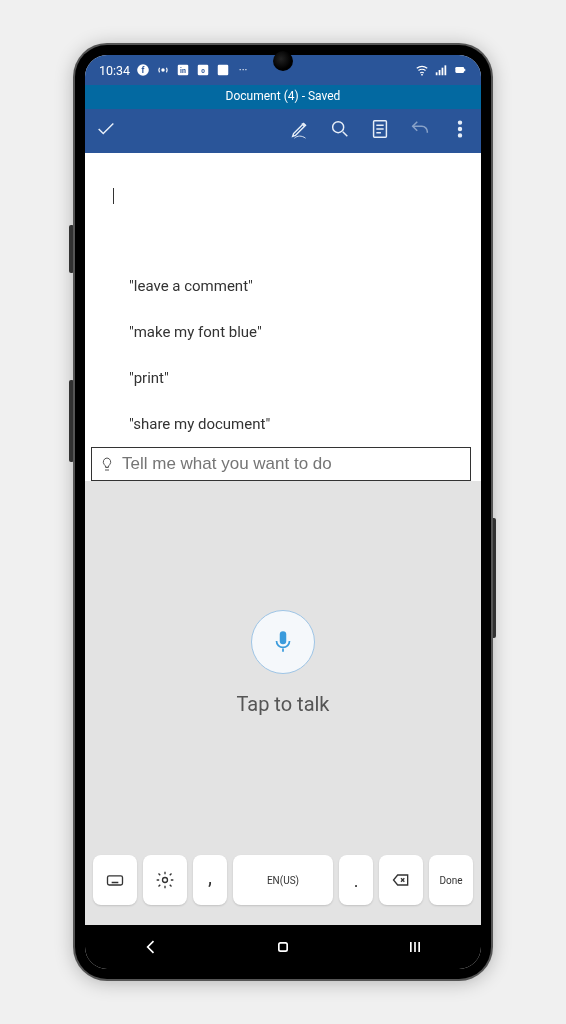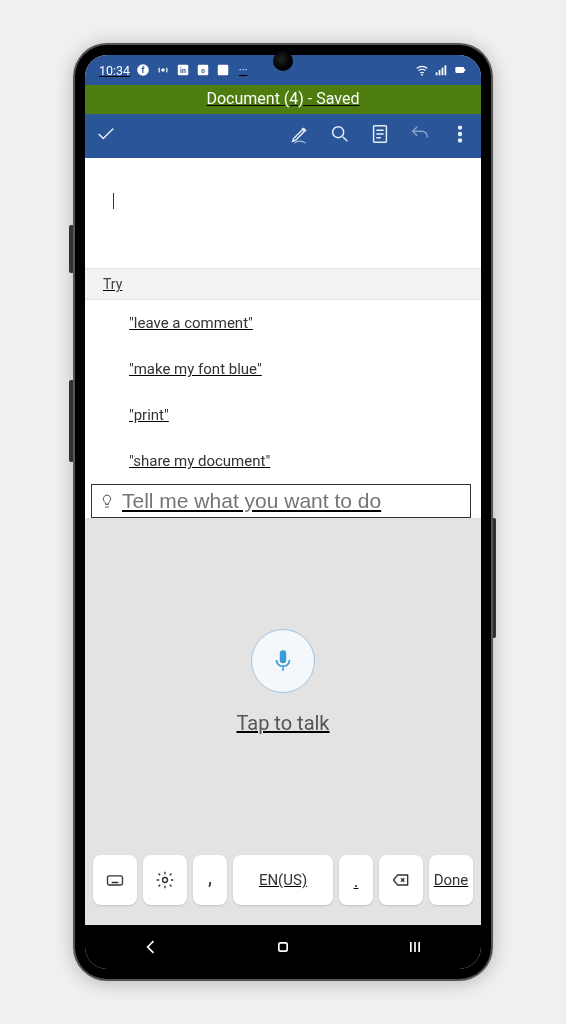--- a/index.html
+++ b/index.html
@@ -14,21 +14,20 @@
   .phone-frame {
     position: absolute;
     left: 75px;
     top: 45px;
     width: 416px;
     height: 934px;
     background: #000;
     border-radius: 32px;
     padding: 10px;
     box-shadow: 0 0 0 2px #555, 0 2px 20px rgba(0,0,0,.3);
-    text-decoration: underline;
   }
   .phone-side-btn {
     position: absolute;
     background: #383838;
     border-radius: 2px;
   }
   .side1 { left: 69px; top: 225px; width: 5px; height: 48px; }
   .side2 { left: 69px; top: 380px; width: 5px; height: 82px; }
   .side3 { left: 491px; top: 518px; width: 5px; height: 120px; }
   .screen {
@@ -57,24 +56,24 @@
     justify-content: space-between;
     padding: 0 14px;
     font-size: 12.5px;
   }
   .statusbar .left { display: flex; align-items: center; gap: 6px; }
   .statusbar .right { display: flex; align-items: center; gap: 5px; }
   .sb-ico { display:inline-flex; width:14px; height:14px; align-items:center; justify-content:center; font-size:11px; }
   .sb-ico svg { width:14px; height:14px; }
   
   .titlebar {
-    background: #4d7c0f;
+    background: #0369a1;
     color: #fff;
     text-align: center;
-    font-size: 16px;
+    font-size: 12px;
     padding: 4px 0 6px;
   }
   
   .toolbar {
     background: #2a5599;
     height: 44px;
     display: flex;
     align-items: center;
     justify-content: space-between;
     padding: 0 10px 4px;
@@ -116,21 +115,21 @@
     border: 1.4px solid #333;
     height: 34px;
     background: #fff;
   }
   .tellme .bulb {
     width: 30px; display:flex; align-items:center; justify-content:center; color:#555;
   }
   .tellme .bulb svg { width:16px; height:16px; stroke:#555; fill:none; stroke-width:1.5; }
   .tellme input {
     flex:1; border:none; outline:none;
-    font-size: 21px; color:#666;
+    font-size: 17px; color:#666;
     background: transparent;
   }
   
   .voice-panel {
     flex: 1;
     background: #e3e3e3;
     display: flex;
     flex-direction: column;
     align-items: center;
     justify-content: center;
@@ -151,21 +150,21 @@
     display: flex;
     align-items: center;
     gap: 6px;
     padding: 10px 8px 20px;
   }
   .kb-key {
     background: #fff;
     border-radius: 8px;
     height: 50px;
     display:flex; align-items:center; justify-content:center;
-    font-size: 15px; color:#333;
+    font-size: 10px; color:#333;
     box-shadow: 0 1px 2px rgba(0,0,0,.15);
   }
   .kb-key.ico svg { width:20px; height:20px; stroke:#333; fill:none; stroke-width:1.6; }
   .kk-kb { width: 44px; }
   .kk-gear { width: 44px; }
   .kk-comma { width: 34px; font-size:20px; padding-bottom:6px; }
   .kk-lang { flex:1; }
   .kk-dot { width: 34px; font-size:18px; }
   .kk-bs { width: 44px; }
   .kk-done { width: 44px; }
@@ -293,23 +292,20 @@
               <circle cx="12" cy="19" r="1.6" fill="currentColor"></circle>
             </svg>
         </div>
       </div>
     </div>
 
     <div class="doc-area">
       <div class="cursor-line"></div>
     </div>
 
-    <div class="try-hdr">
-      <span>Try</span>
-    </div>
 
     <div class="sugg-list">
       <div class="sugg-item">"leave a comment"</div>
       <div class="sugg-item">"make my font blue"</div>
       <div class="sugg-item">"print"</div>
       <div class="sugg-item">"share my document"</div>
     </div>
 
     <div class="tellme-wrap">
       <div class="tellme">

